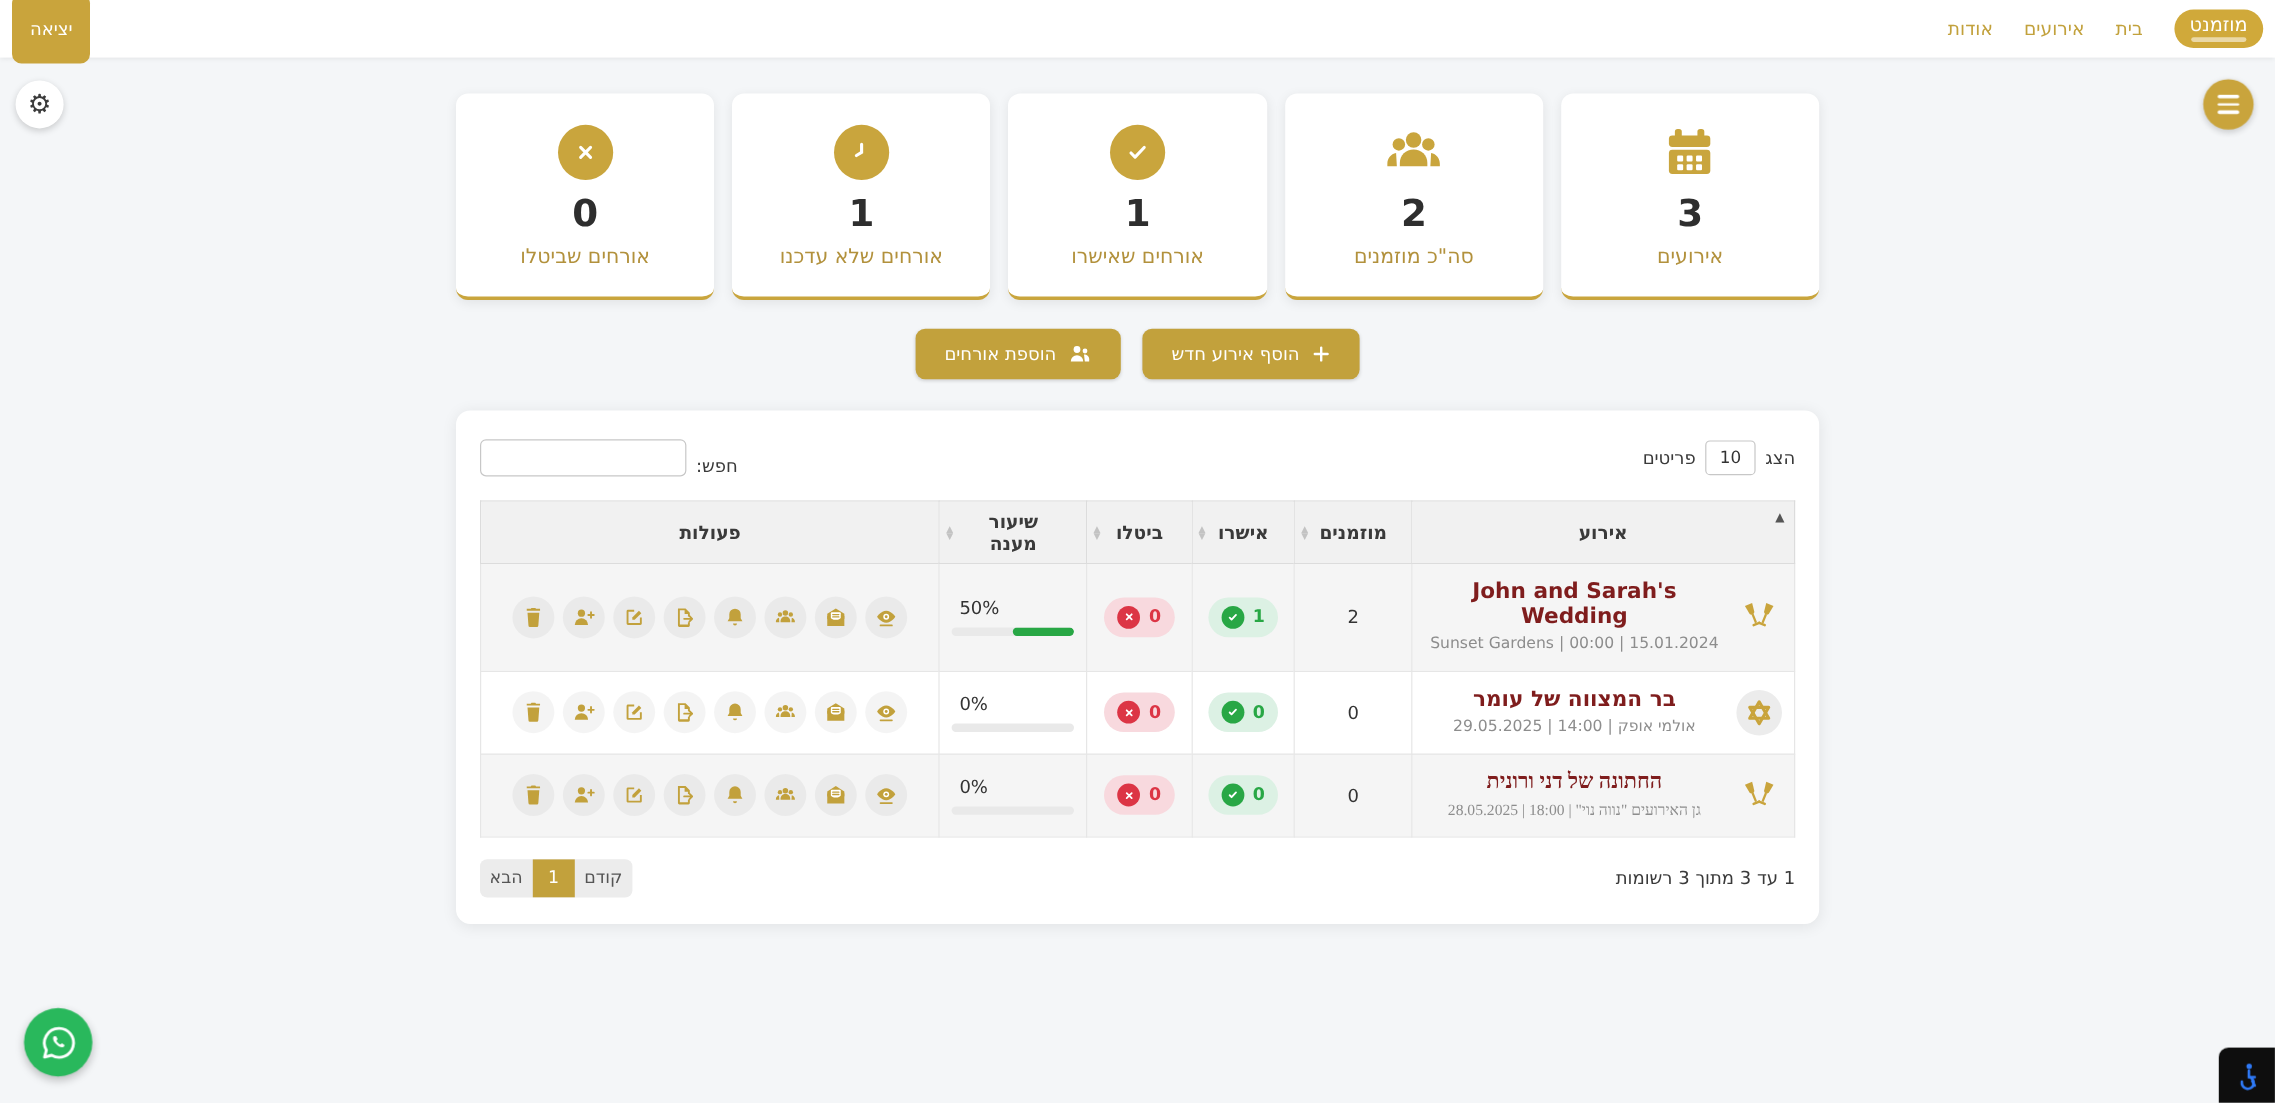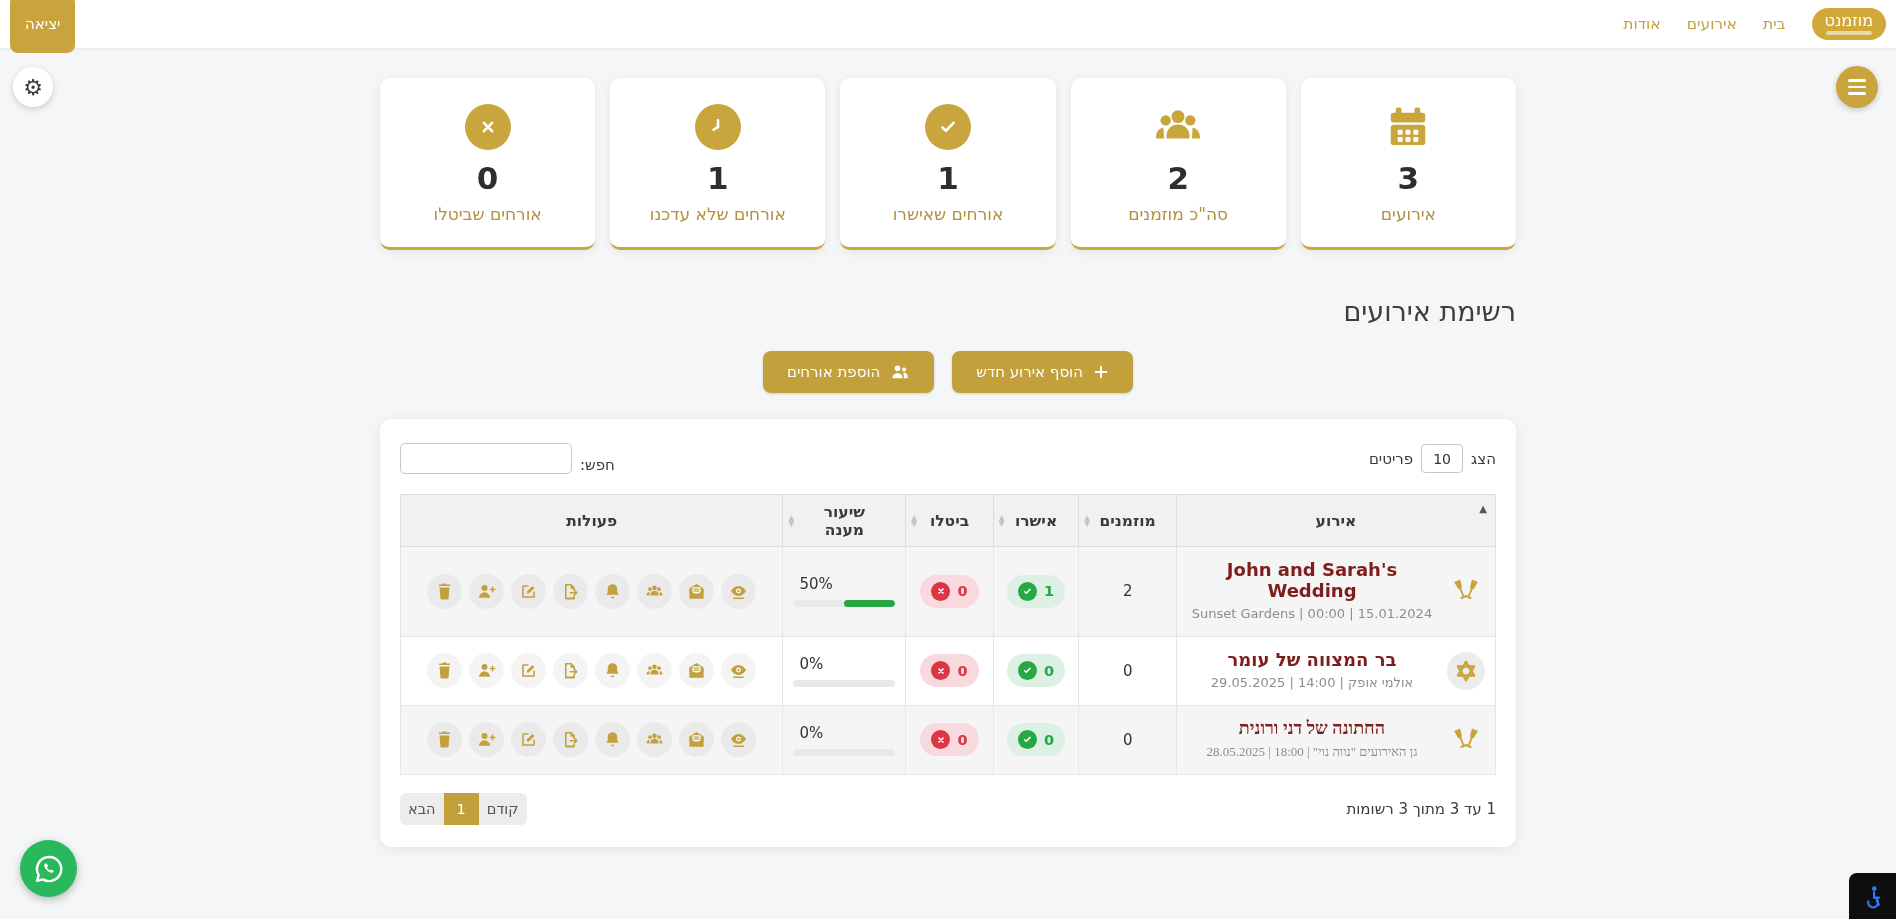--- a/index.html
+++ b/index.html
@@ -189,21 +189,20 @@
             <svg width="22" height="22" viewBox="0 0 24 24" fill="none" stroke="#fff" stroke-width="2.8" stroke-linecap="round">
               <path d="M7.5 7.5l9 9M16.5 7.5l-9 9"></path>
             </svg>
           </div>
       </div>
       <div class="stat-value">0</div>
       <div class="stat-label">אורחים שביטלו</div>
     </div>
   </section>
 
-  <h1 class="page-title">רשימת אירועים</h1>
 
   <div class="toolbar">
     <button class="gold-btn">
       <svg width="16" height="16" viewBox="0 0 24 24" fill="none" stroke="#fff" stroke-width="3" stroke-linecap="round">
           <path d="M12 4v16M4 12h16"></path>
         </svg>
       <span>הוסף אירוע חדש</span>
     </button>
     <button class="gold-btn">
       <svg width="20" height="20" viewBox="0 0 24 24" fill="#fff">

